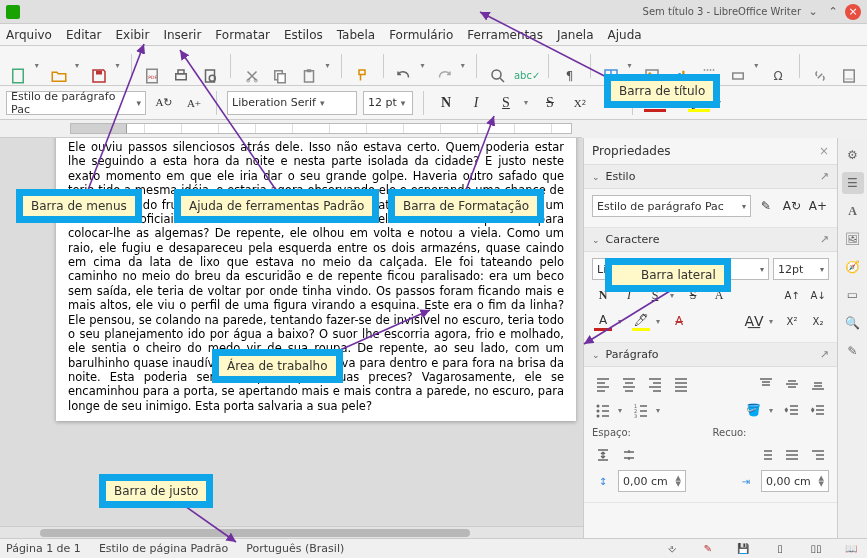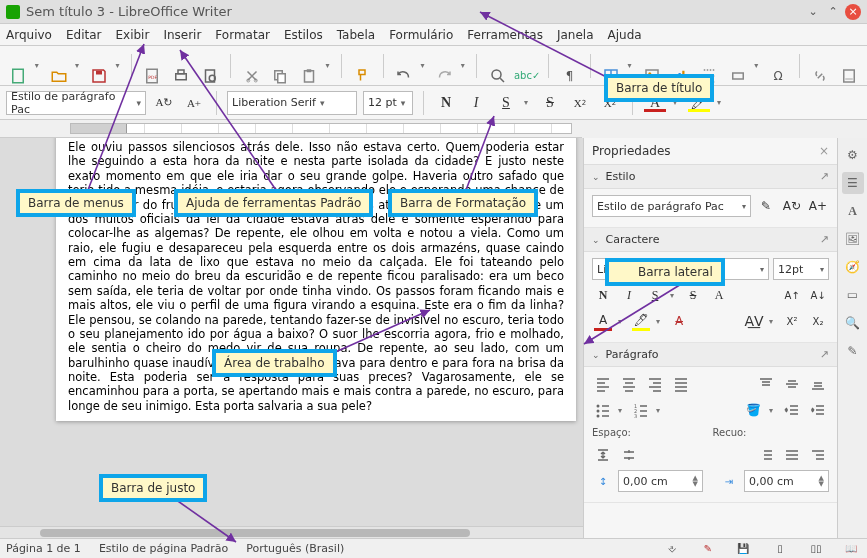--- a/index.html
+++ b/index.html
@@ -1,21 +1,21 @@
 <!DOCTYPE html>
 <html><head>
 <meta charset="utf-8">
 <style>
 * { box-sizing: border-box; margin: 0; padding: 0; font-family: "DejaVu Sans", "Liberation Sans", sans-serif; }
 body { width: 867px; height: 558px; background: #f0f0f0; position: relative; overflow: hidden; font-size: 12px; color: #333; }
 
 
 .titlebar { height: 24px; background: #e0e0e0; display: flex; align-items: center; padding: 0 6px; border-bottom: 1px solid #ccc; }
 .titlebar .app-icon { width: 14px; height: 14px; background: #18a303; border-radius: 2px; margin-right: 6px; }
-.titlebar .title { flex: 1; text-align: left; font-size: 13px; color: #555; }
+.titlebar .title { flex: 1; text-align: right; font-size: 10px; color: #555; }
 .titlebar .winbtn { width: 16px; height: 16px; margin-left: 4px; display: flex; align-items: center; justify-content: center; cursor: pointer; font-size: 11px; color: #555; }
 .titlebar .close { background: #e84e40; color: #fff; border-radius: 50%; }
 
 
 .menubar { height: 22px; display: flex; align-items: center; padding: 0 6px; gap: 14px; border-bottom: 1px solid #ccc; background: #f5f5f5; font-size: 12px; }
 .menubar span { cursor: pointer; }
 
 
 .toolbar { height: 40px; display: flex; align-items: center; padding: 0 6px; gap: 4px; border-bottom: 1px solid #ccc; background: #f6f6f6; }
 .tbtn { width: 26px; height: 26px; display: flex; align-items: center; justify-content: center; border-radius: 3px; cursor: pointer; color: #555; margin-top: 20px; }
@@ -57,36 +57,36 @@
 .panel-head { padding: 5px 8px; background: #ededed; border-bottom: 1px solid #ddd; display: flex; align-items: center; cursor: pointer; }
 .panel-head .chev { font-size: 9px; margin-right: 6px; color: #666; }
 .panel-head .more { margin-left: auto; font-size: 11px; color: #888; cursor: pointer; }
 .panel-body { padding: 6px 8px; border-bottom: 1px solid #e4e4e4; }
 .panel-row { display: flex; gap: 4px; align-items: center; margin-bottom: 4px; flex-wrap: wrap; }
 .sb-combo { height: 22px; border: 1px solid #bbb; background: #fff; display: flex; align-items: center; padding: 0 4px; font-size: 11px; cursor: pointer; flex: 1; }
 .sb-combo .arrow { font-size: 8px; color: #666; margin-left: auto; }
 .sb-combo.size { flex: 0 0 56px; }
 .sb-btn { width: 22px; height: 22px; display: flex; align-items: center; justify-content: center; cursor: pointer; font-size: 12px; }
 .sb-label { font-size: 10px; color: #555; margin-bottom: 2px; }
-.spin { height: 22px; border: 1px solid #bbb; background: #fff; display: flex; align-items: center; padding: 0 4px; font-size: 11px; width: 85px; }
+.spin { height: 22px; border: 1px solid #bbb; background: #fff; display: flex; align-items: center; padding: 0 4px; font-size: 11px; width: 68px; }
 .spin .spin-arrows { margin-left: auto; font-size: 7px; color: #777; line-height: 6px; }
 
 
 .tabstrip { width: 30px; background: #efefef; border-left: 1px solid #ccc; display: flex; flex-direction: column; align-items: center; padding-top: 6px; gap: 6px; }
 .tabstrip .tab { width: 22px; height: 22px; display: flex; align-items: center; justify-content: center; cursor: pointer; border-radius: 3px; color: #666; font-size: 12px; }
 .tabstrip .tab.active { background: #d4d4d4; }
 
 
 .statusbar { position: absolute; left: 0; right: 0; bottom: 0; height: 20px; background: #f0f0f0; border-top: 1px solid #ccc; display: flex; align-items: center; font-size: 11px; padding: 0 6px; gap: 18px; color: #444; }
 .statusbar .cell { white-space: nowrap; }
 .statusbar .spacer { flex: 1; }
 .statusbar .sicon { width: 14px; height: 14px; display: inline-flex; align-items: center; justify-content: center; margin: 0 2px; cursor: pointer; font-size: 10px; }
 
 
-.callout { position: absolute; background: #fff8c8; border: 4px solid #0ea5e9; padding: 3px 8px; font-size: 12px; z-index: 50; }
+.callout { position: absolute; background: #fff8c8; border: 7px solid #0ea5e9; padding: 3px 8px; font-size: 12px; z-index: 50; }
 .arrow-line { position: absolute; z-index: 40; pointer-events: none; }
 
 </style>
 </head>
 <body>
 
 <div class="titlebar">
   <div class="app-icon"></div>
   <div class="title">Sem título 3 - LibreOffice Writer</div>
   <div class="winbtn">⌄</div>

